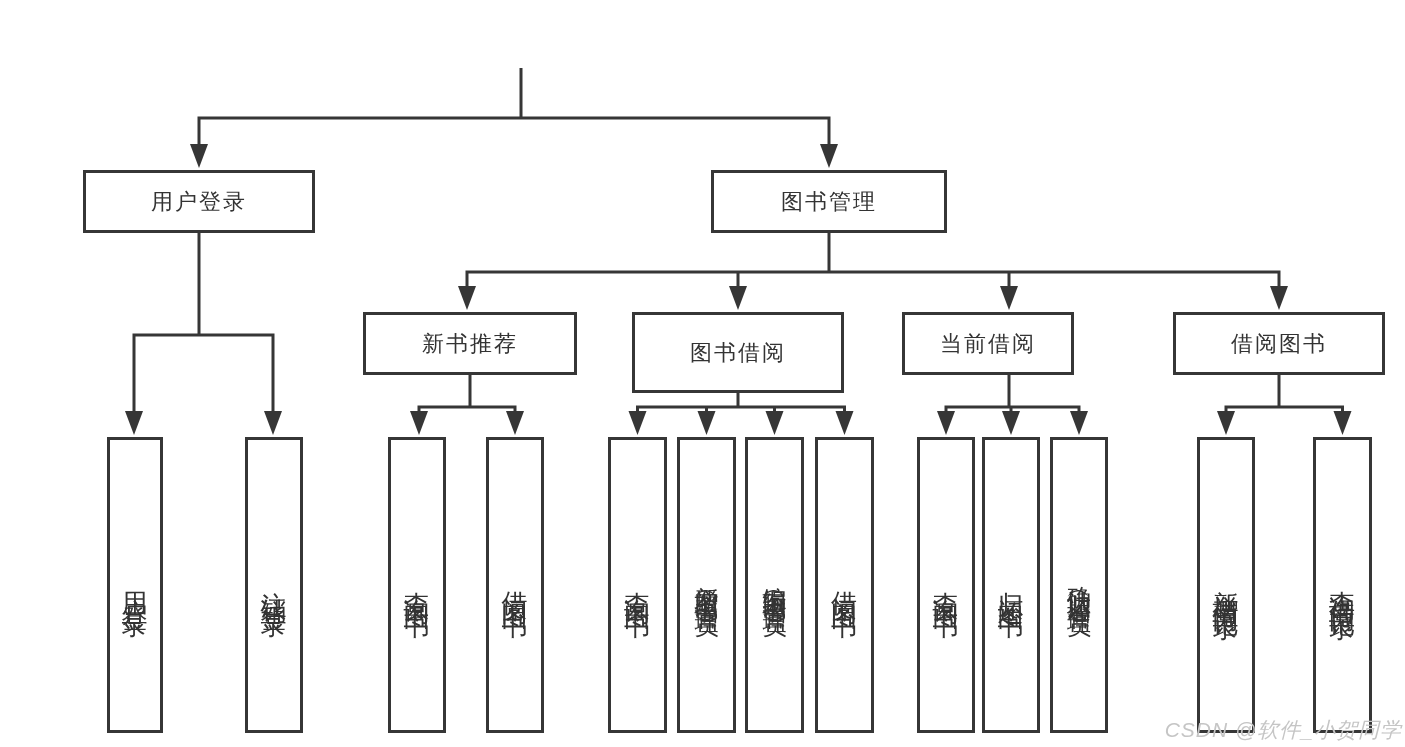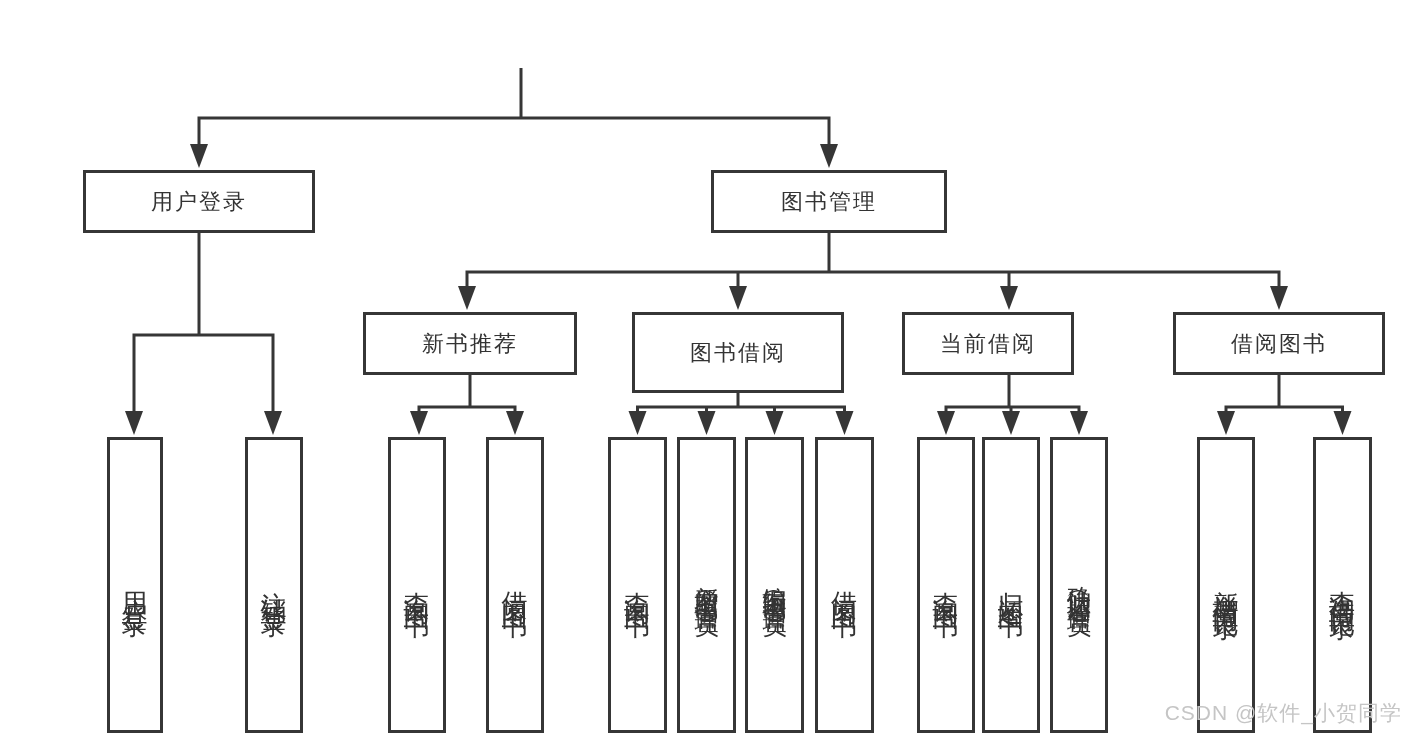--- a/index.html
+++ b/index.html
@@ -56,26 +56,27 @@
   .l-b1{left:677px;width:59px;}
   .l-b2{left:745px;width:59px;}
   .l-b3{left:815px;width:59px;}
   .l-c0{left:917px;width:58px;}
   .l-c1{left:982px;width:58px;}
   .l-c2{left:1050px;width:58px;}
   .l-d0{left:1197px;width:58px;}
   .l-d1{left:1313px;width:59px;}
   .watermark{
     position:absolute;
-    right:3px;bottom:20px;
+    right:3px;bottom:3px;
     z-index:5;
     font-size:21px;
     letter-spacing:1px;
     color:var(--watermark);
     white-space:nowrap;
+    font-style:italic;
   }
 </style>
 </head>
 <body>
 
 <div class="canvas">
 
   <svg class="connectors" viewBox="0 0 1405 747" xmlns="http://www.w3.org/2000/svg" aria-hidden="true">
     <path d="
       M521 68 V118 M197.5 118 H830.5 M199 118 V148 M829 118 V148

